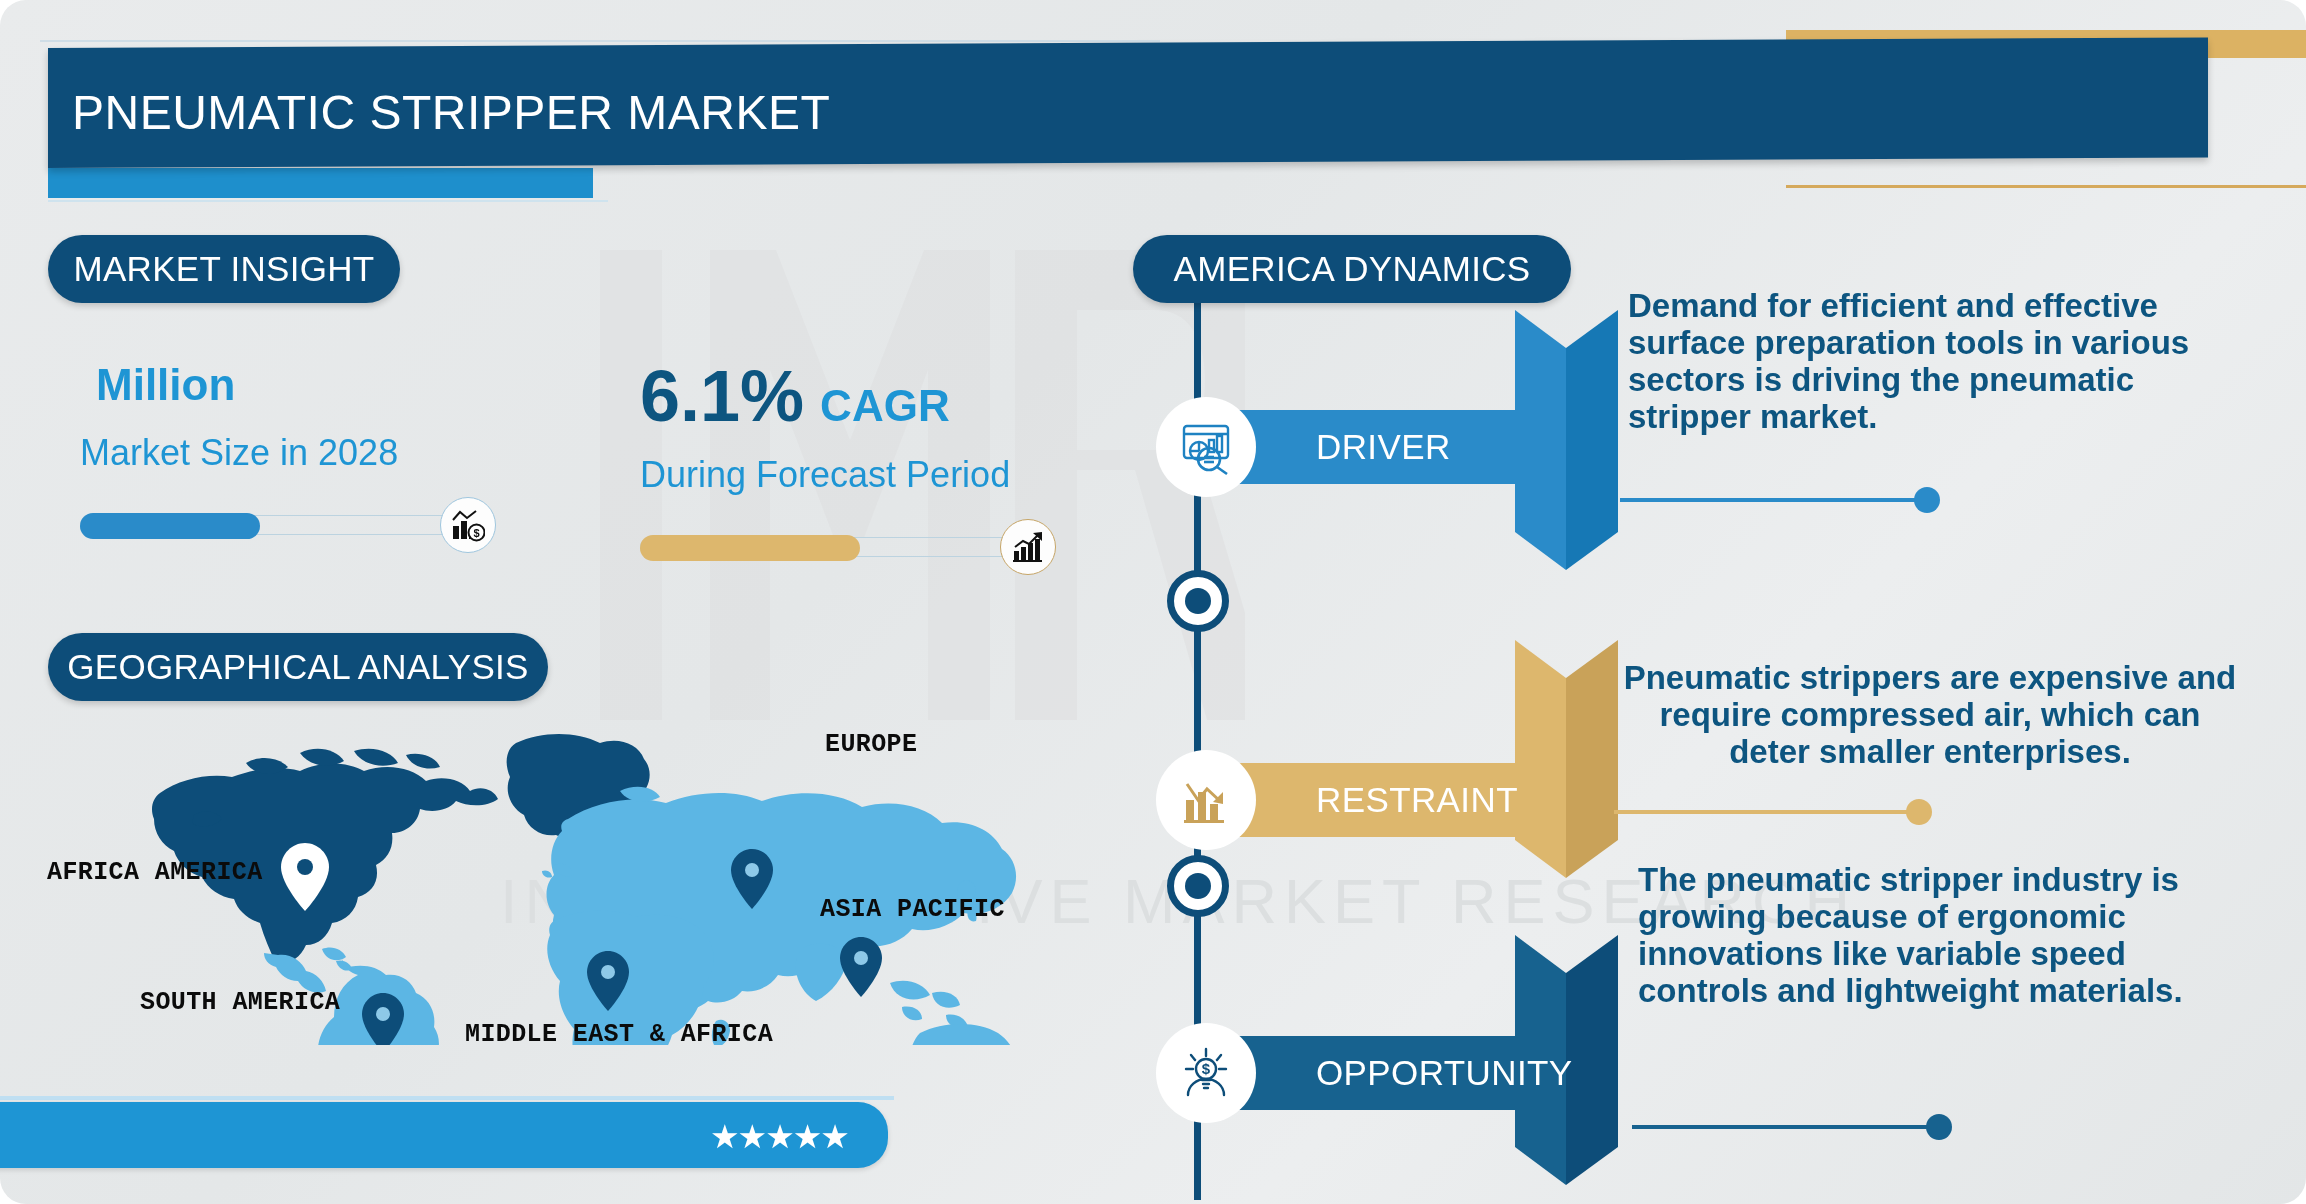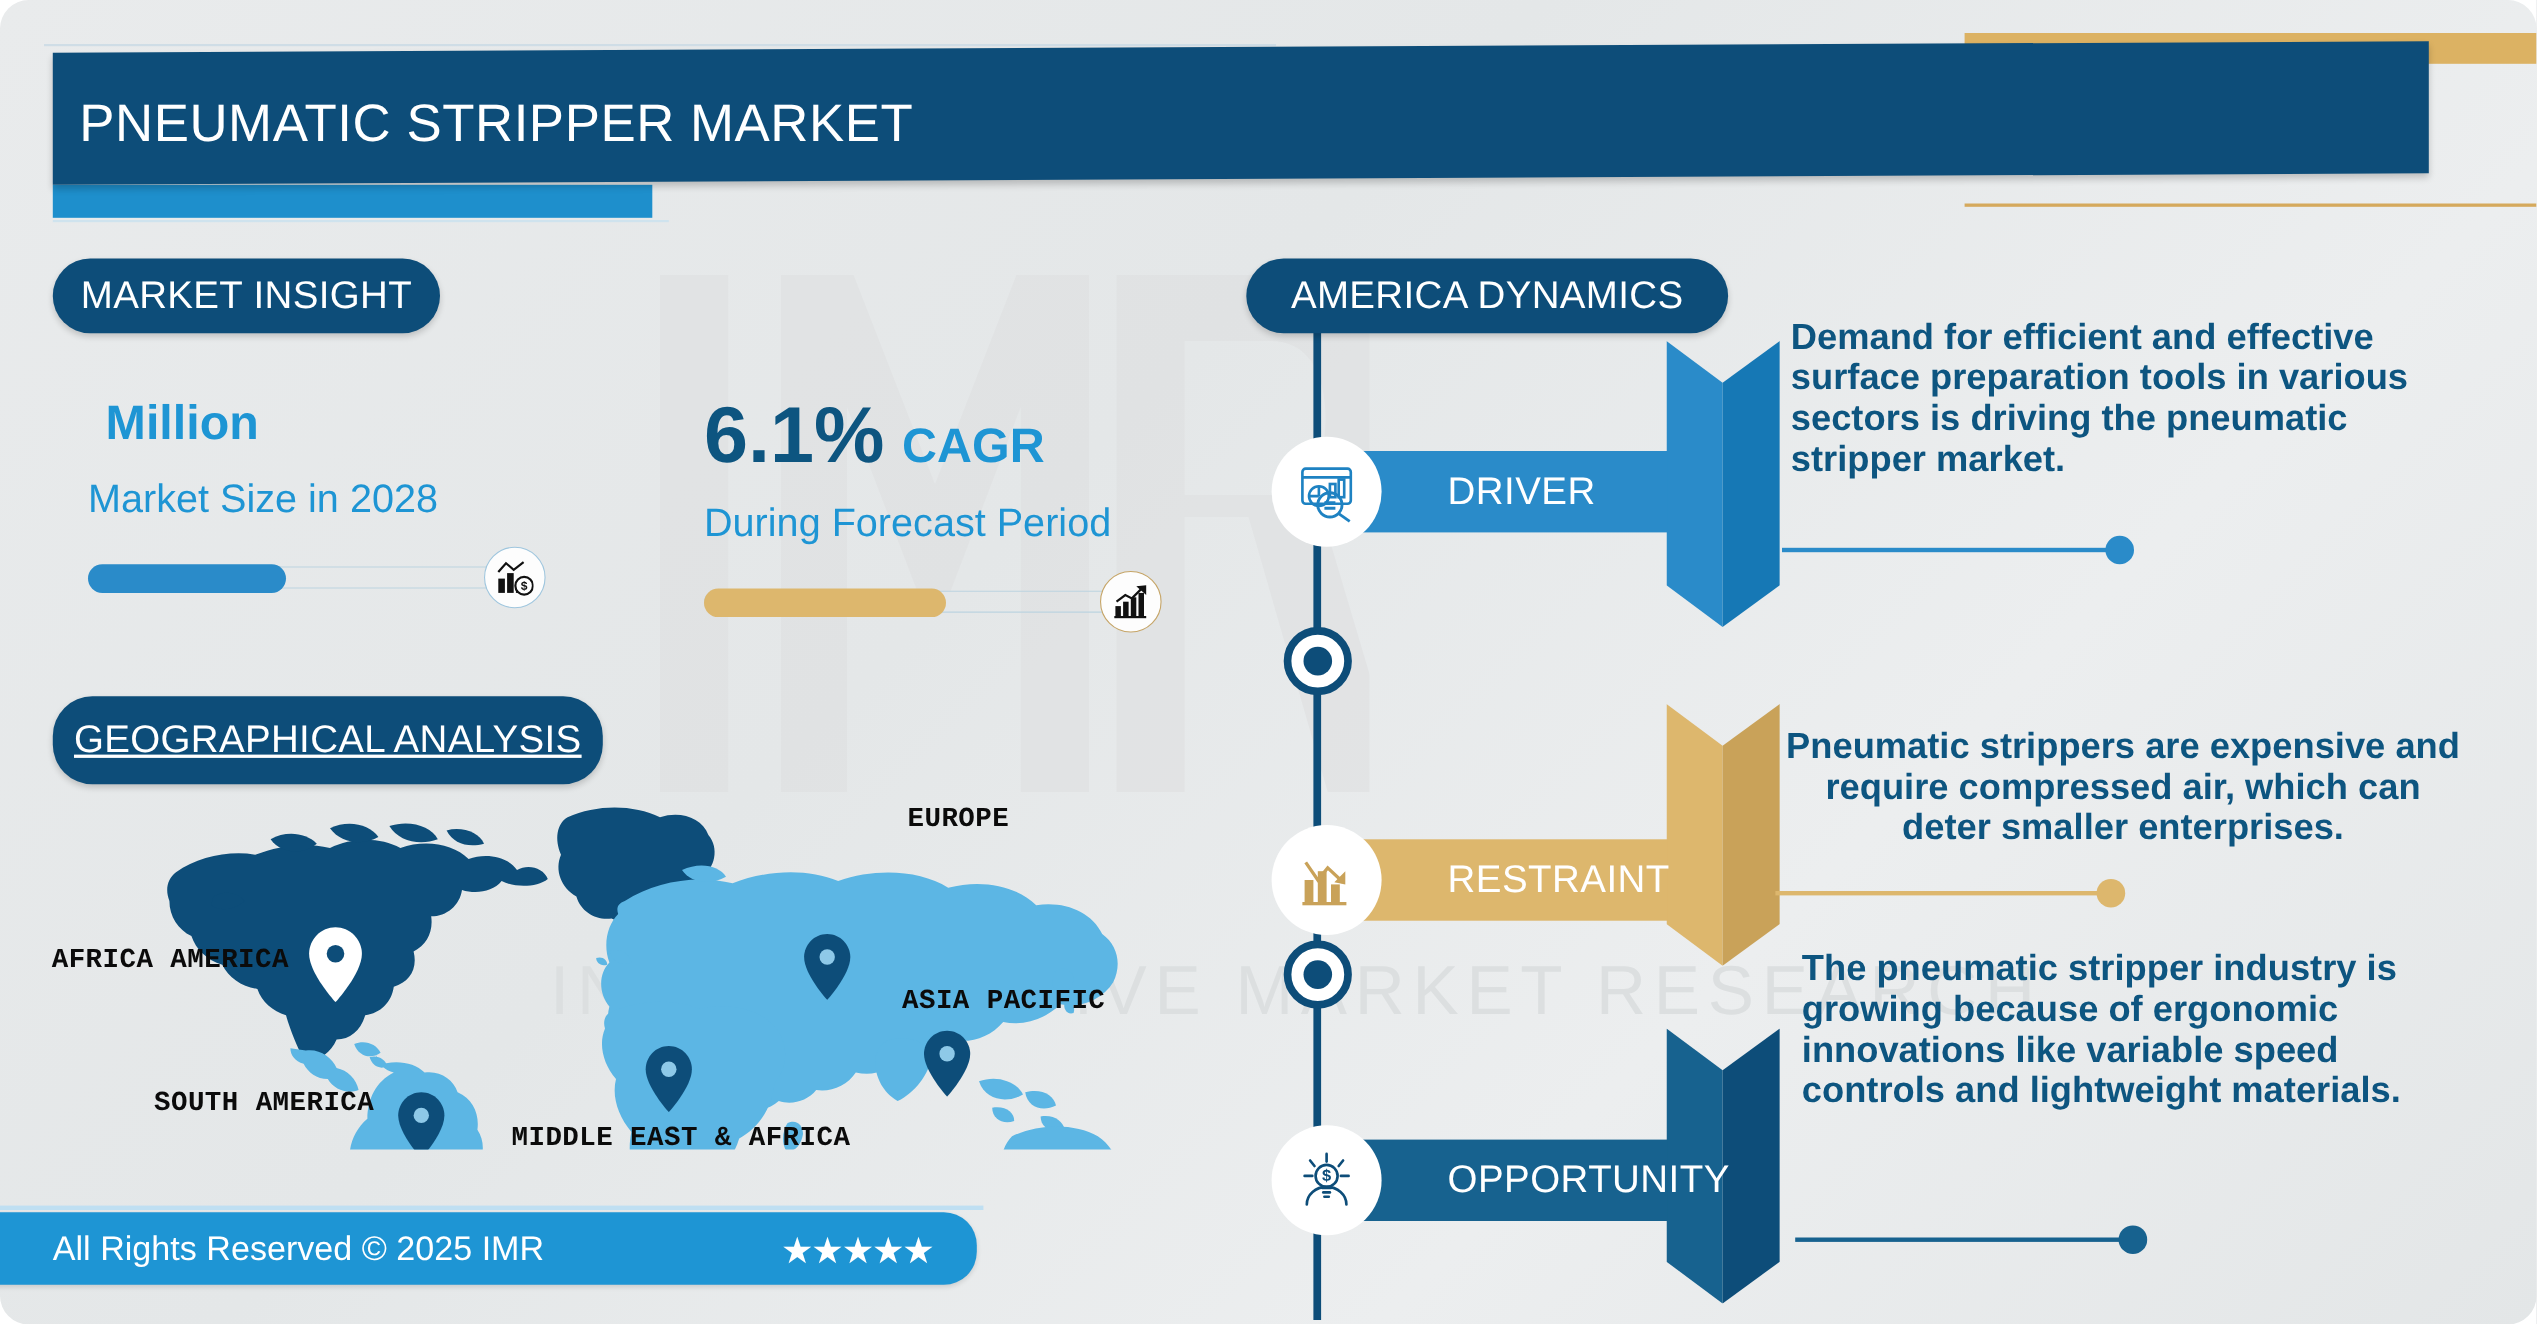--- a/index.html
+++ b/index.html
@@ -70,21 +70,21 @@
   .pill{
     position:absolute; z-index:12;
     background:#0d4d79; color:#fff;
     border-radius:36px;
     display:flex; align-items:center; justify-content:center;
     font-size:35px; font-weight:400; letter-spacing:.3px;
     box-shadow:0 3px 6px rgba(0,0,0,.18);
     font-family:"Liberation Sans", sans-serif;
   }
   #pill-insight{ left:48px; top:235px; width:352px; height:68px; }
-  #pill-geo    { left:48px; top:633px; width:500px; height:80px;text-decoration:underline; }
+  #pill-geo    { left:48px; top:633px; width:500px; height:68px; }
   #pill-dyn    { left:1133px; top:235px; width:438px; height:68px; }
 
   
   .kpi{ position:absolute; z-index:10; }
   #kpi-1{ left:80px; top:360px; }
   #kpi-2{ left:640px; top:360px; }
   .kpi-row{ display:flex; align-items:baseline; }
   .kpi-big{
     font-size:72px; font-weight:700; color:#0d5580; line-height:1;
     font-family:"Liberation Sans", sans-serif;
@@ -379,21 +379,20 @@
   </div>
 
   <div class="geo-label" id="geo-na">AFRICA AMERICA</div>
   <div class="geo-label" id="geo-sa">SOUTH AMERICA</div>
   <div class="geo-label" id="geo-eu">EUROPE</div>
   <div class="geo-label" id="geo-ap">ASIA PACIFIC</div>
   <div class="geo-label" id="geo-mea">MIDDLE EAST &amp; AFRICA</div>
 
   <div class="footer-line"></div>
   <div class="footer"></div>
-  <div class="footer-txt">All Rights Reserved © 2025 IMR</div>
   <div class="footer-stars">★★★★★</div>
 
   <div class="pill" id="pill-dyn">AMERICA DYNAMICS</div>
   <div id="dyn-spine"></div>
   <div class="spine-dot" id="spine-dot-1">
       <i></i>
     </div>
   <div class="spine-dot" id="spine-dot-2">
       <i></i>
     </div>

